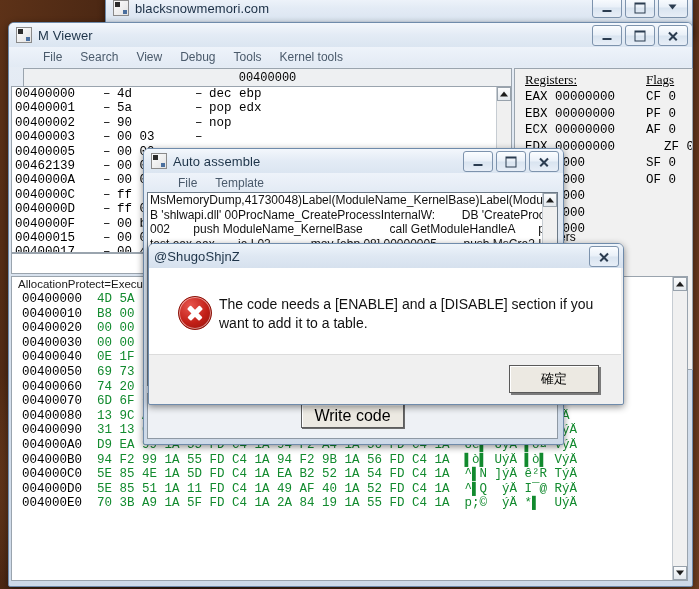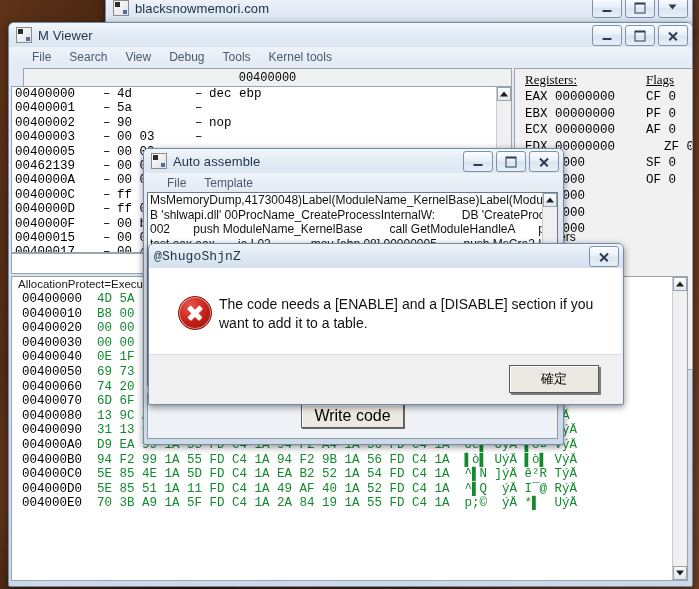--- a/index.html
+++ b/index.html
@@ -78,21 +78,21 @@
   .ic-close::before{ transform:rotate(45deg);} .ic-close::after{ transform:rotate(-45deg);}
   .ic-chev { width:9px; height:9px; }
   .ic-chev::before{
     content:""; position:absolute; left:0; top:1px;
     border-left:4.5px solid transparent; border-right:4.5px solid transparent;
     border-top:5px solid #2b3c50;
   }
 
   .menubar {
     height: 20px; display: flex; align-items: center;
-    padding-left: 14px; gap: 0px;
+    padding-left: 25px; gap: 0px;
     background: linear-gradient(180deg,#eef3fa 0%,#e2eaf4 100%);
   }
   .menuitem {
     font-size: 12px; color: #4a5a6b; padding: 1px 9px;
     white-space: nowrap;
   }
 
   
   #bgwin { left: 105px; top: -6px; width: 586px; height: 40px; }
   #bgwin .titlebar { height: 26px; }
@@ -211,21 +211,21 @@
   .btn-classic {
     font-family: "Liberation Sans", sans-serif; font-size: 16px; color: #000;
     background: #ece9e2; border: 1px solid #5d5d5d;
     box-shadow: inset 1px 1px 0 #fff, 1px 1px 0 #6b6b6b;
     padding: 2px 12px;
   }
 
   
   #dlg { left: 148px; top: 243px; width: 474px; height: 160px; }
   #dlg > .win-frame { width:100%; height:100%; background:#f0f0f0; }
-  #dlg .titlebar { background: linear-gradient(180deg,#eef4fa 0%,#dfe8f3 50%,#d6e1ee 100%); font-family: Liberation Mono, monospace; }
+  #dlg .titlebar { background: linear-gradient(180deg,#eef4fa 0%,#dfe8f3 50%,#d6e1ee 100%); }
   .dlg-area {
     position: absolute; left: 1px; right: 1px; top: 25px; bottom: 48px;
     background: #fff;
   }
   .err-icon {
     position: absolute; left: 29px; top: 28px; width: 32px; height: 32px;
     border-radius: 50%;
     background: radial-gradient(circle at 35% 28%, #e8564e 0%, #c21f17 55%, #8e120c 100%);
     border: 1px solid #8c1208;
     box-shadow: 0 0 0 1px rgba(255,255,255,.5) inset;
@@ -323,20 +323,21 @@
                 <span class="c-d1">–</span>
                 <span class="c-byt">4d</span>
                 <span class="c-d2">–</span>
                 <span class="c-ins">dec ebp</span>
               </div>
               <div class="dl">
                 <span class="c-addr">00400001</span>
                 <span class="c-d1">–</span>
                 <span class="c-byt">5a</span>
                 <span class="c-d2">–</span>
+                <span class="c-ins">pop edx</span>
               </div>
               <div class="dl">
                 <span class="c-addr">00400002</span>
                 <span class="c-d1">–</span>
                 <span class="c-byt">90</span>
                 <span class="c-d2">–</span>
                 <span class="c-ins">nop</span>
               </div>
               <div class="dl">
                 <span class="c-addr">00400003</span>

